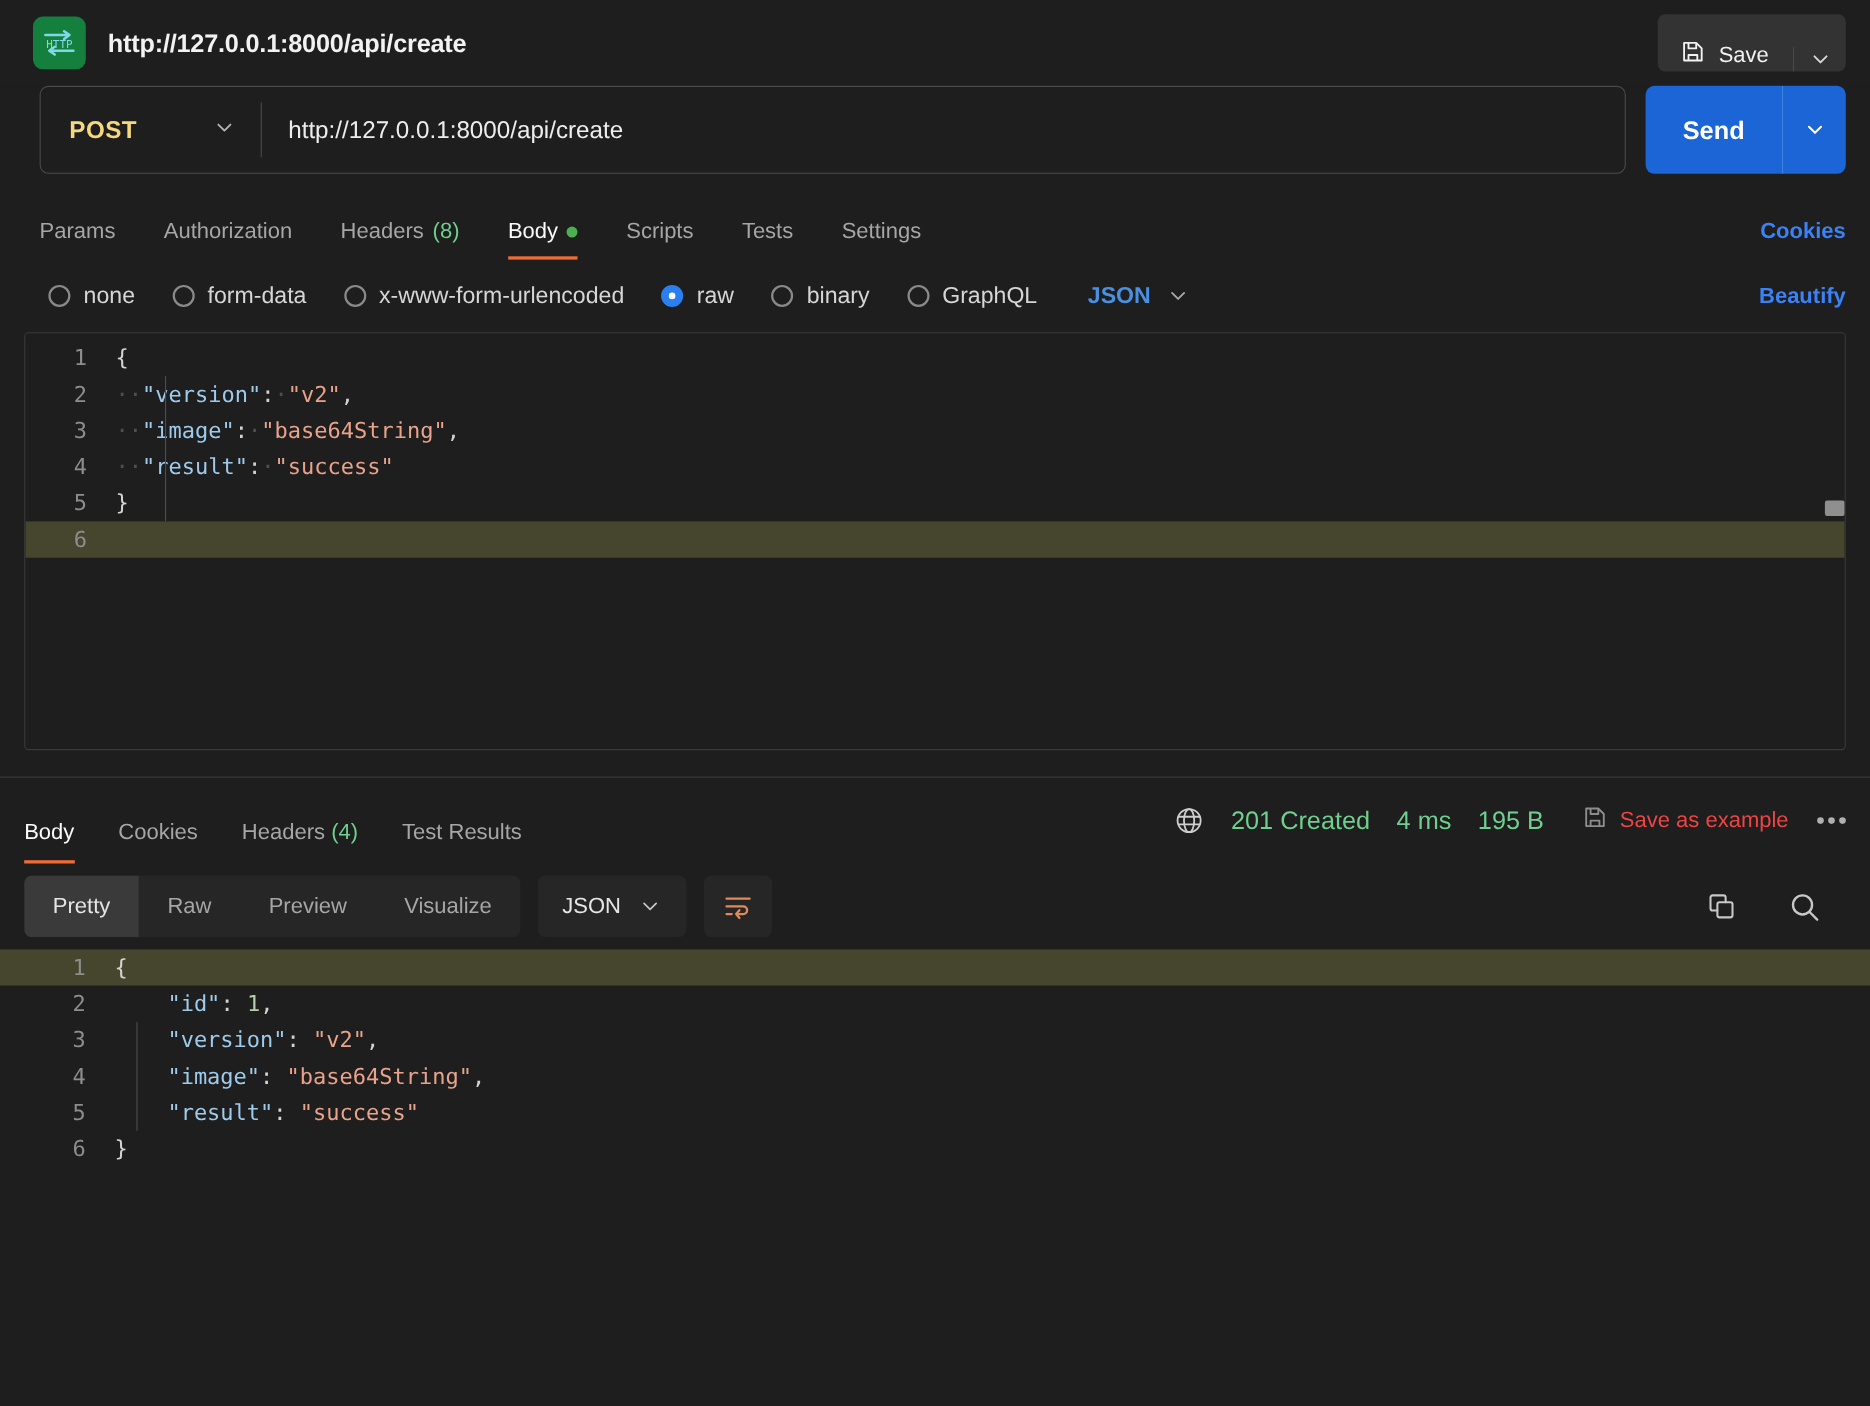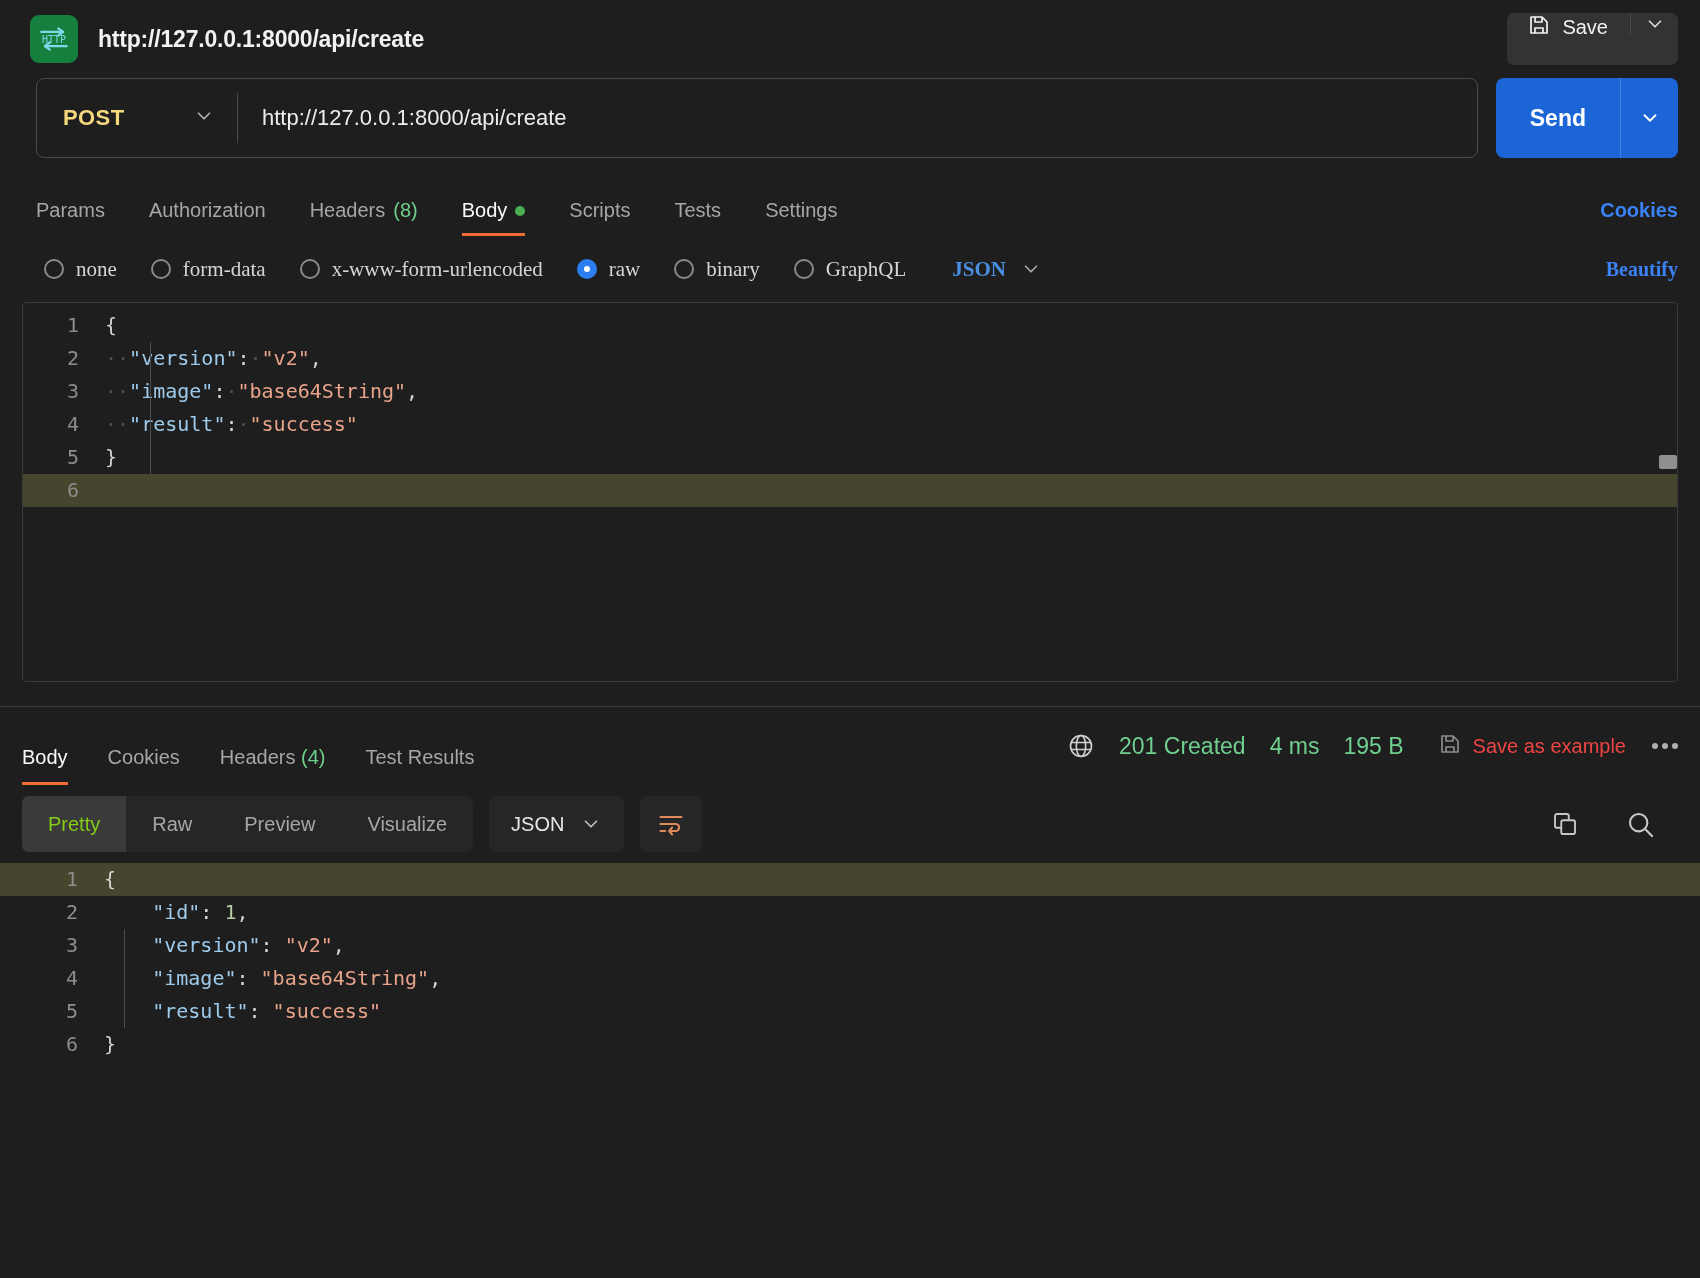--- a/index.html
+++ b/index.html
@@ -30,21 +30,21 @@
   .req-title {
     margin-left: 20px;
     font-size: 23px;
     font-weight: 700;
     color: #f2f2f2;
     letter-spacing: -0.2px;
   }
   .spacer { flex: 1 1 auto; }
 
   .save-group {
-    display: flex; align-items: flex-start;
+    display: flex; align-items: flex-end;
     height: 52px;
     border-radius: 7px;
     overflow: hidden;
     background: #333333;
   }
   .save-btn {
     display: flex; align-items: center; gap: 11px;
     padding: 0 22px 0 20px;
     font-size: 20px;
     color: #f2f2f2;
@@ -161,21 +161,20 @@
     cursor: pointer;
     padding-bottom: 14px;
   }
 
   
   .bodyrow {
     display: flex; align-items: center;
     padding: 14px 22px 14px 44px;
     gap: 0;
     height: 66px;
-    font-family: Liberation Serif, serif;
   }
   .radio-opt {
     display: flex; align-items: center; gap: 12px;
     margin-right: 34px;
     cursor: pointer;
     font-size: 21px;
     color: #d6d6d6;
   }
   .radio-ring {
     width: 20px; height: 20px;
@@ -312,21 +311,21 @@
     overflow: hidden;
     height: 56px;
   }
   .seg-item {
     display: flex; align-items: center;
     padding: 0 26px;
     font-size: 20px;
     color: #a6a6a6;
     cursor: pointer;
   }
-  .seg-item.active { background: #3a3a3a; color: #84cc16; }
+  .seg-item.active { background: #3a3a3a; color: #e5e5e5; }
   .fmt-sel {
     display: flex; align-items: center; gap: 16px;
     background: #262626;
     border-radius: 7px;
     height: 56px;
     padding: 0 22px;
     cursor: pointer;
   }
   .fmt-sel .lbl { font-size: 20px; color: #e6e6e6; }
   .wrap-btn {

